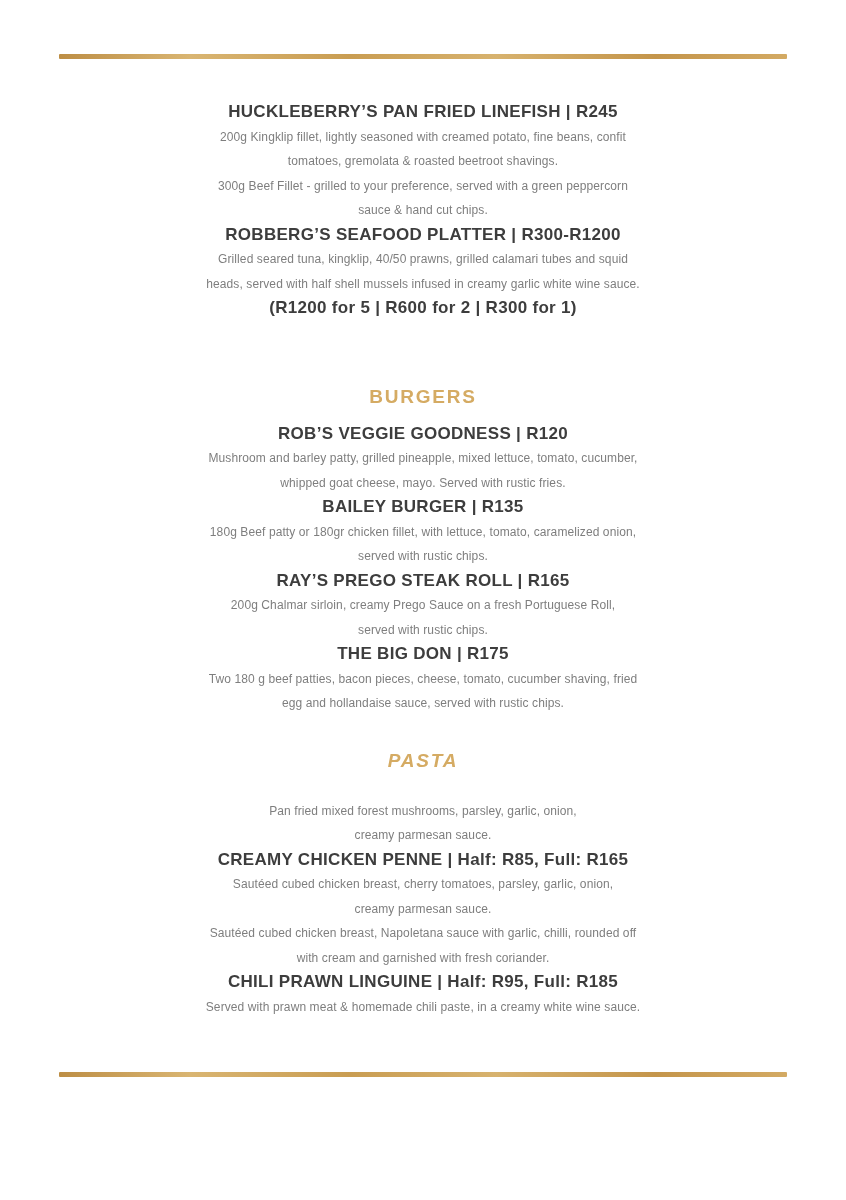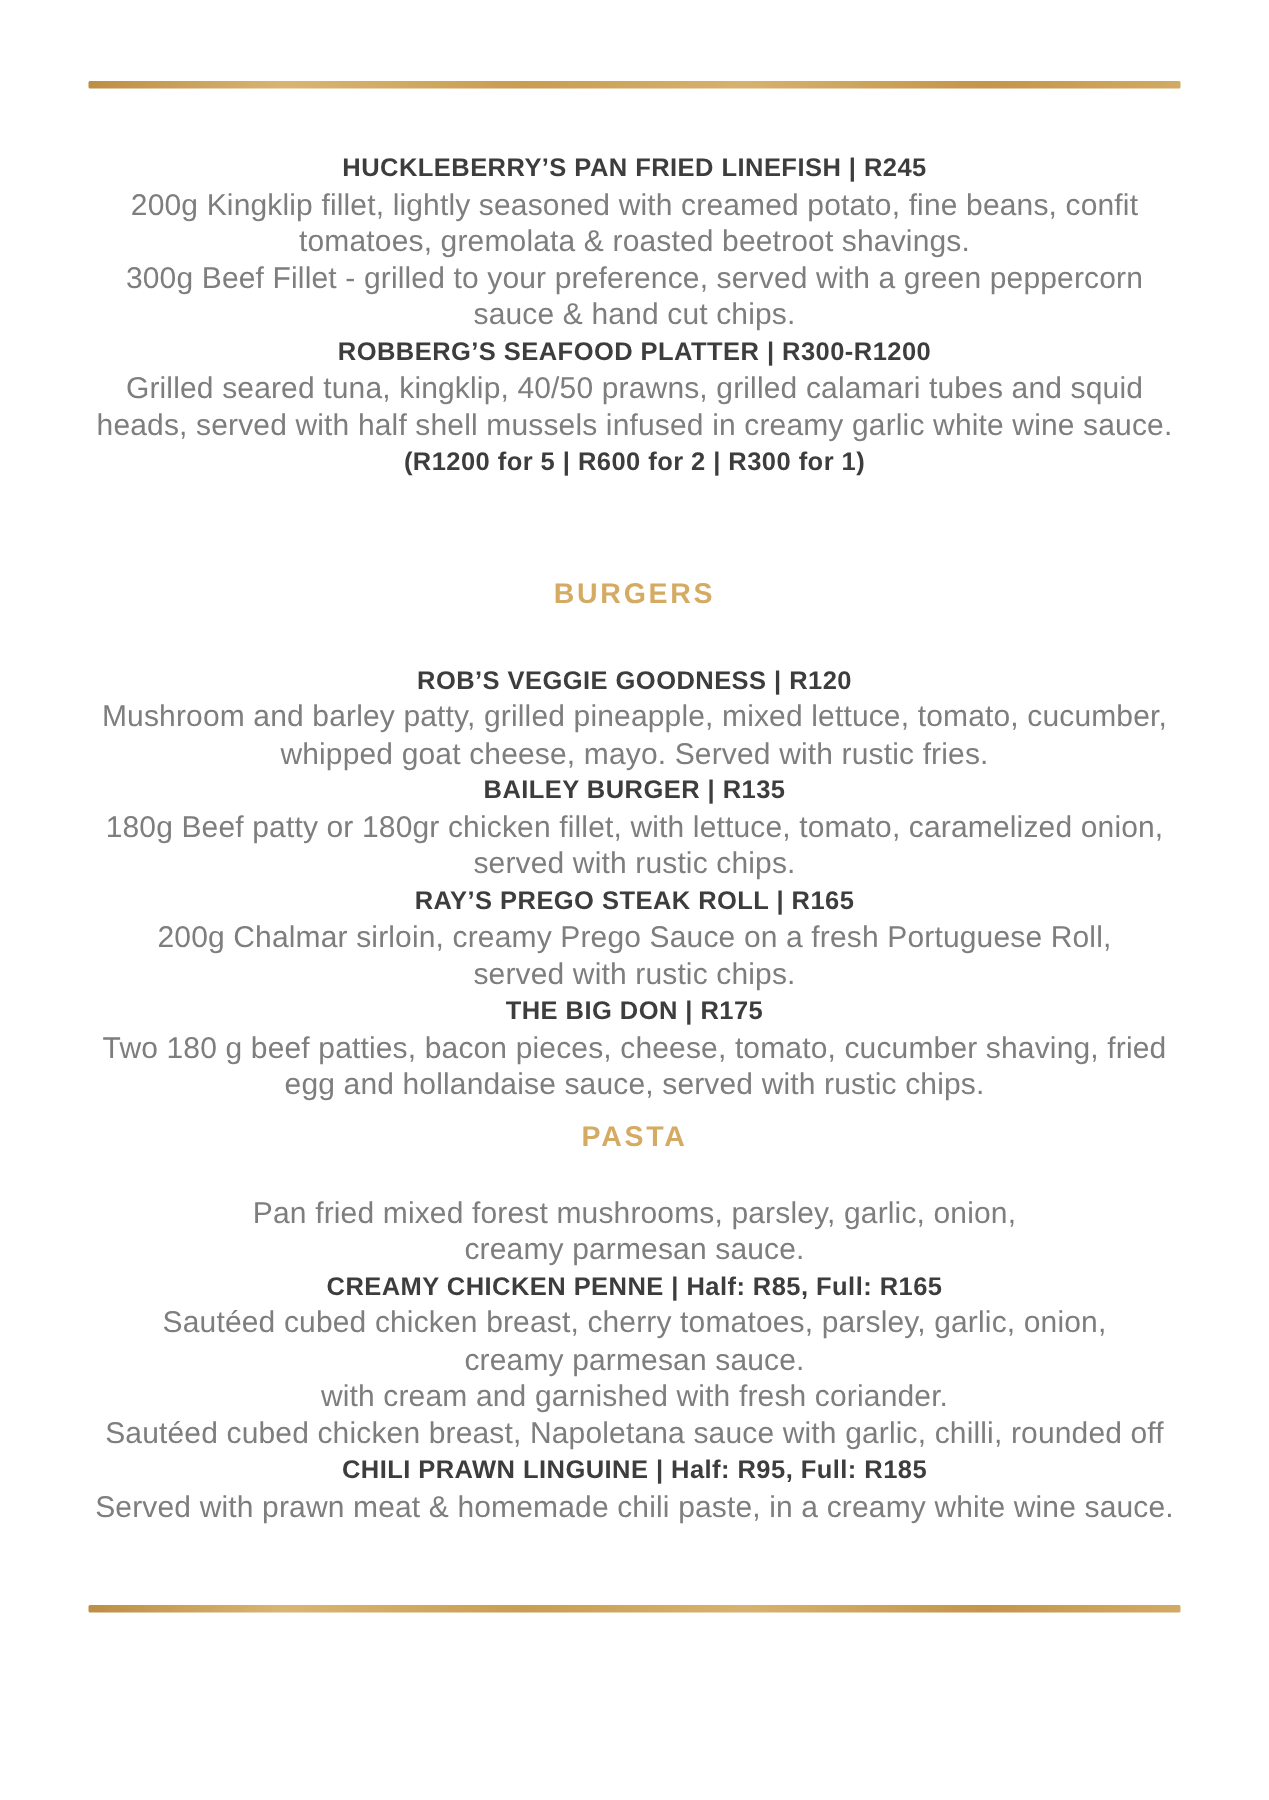--- a/index.html
+++ b/index.html
@@ -37,36 +37,36 @@
   }
   .item-title, .item-note {
     font-size: 17px;
     line-height: 24.5px;
     font-weight: bold;
     color: #3d3d3d;
     letter-spacing: 0.3px;
     white-space: pre-wrap;
   }
   .item-desc {
-    font-size: 20px;
+    font-size: 12px;
     line-height: 24.5px;
     font-weight: normal;
     color: #7e7e7e;
     letter-spacing: 0.1px;
   }
   .section-heading {
     font-size: 19px;
     line-height: 26px;
     font-weight: bold;
     color: #d5ab63;
     letter-spacing: 1.8px;
     margin: 0;
   }
-  .section-heading.heading-burgers { margin: 63px 0 32px 0; }
-  .section-heading.heading-pasta   { margin: 10px 0 25px 0; }
+  .section-heading.heading-burgers { margin: 63px 0 12px 0; }
+  .section-heading.heading-pasta   { margin: 32px 0 25px 0; font-style: italic; }
 </style>
 </head>
 <body>
 
 <div class="page">
   <div class="gold-rule top"></div>
   <div class="menu" id="menu-root">
       <section>
         <div class="menu-item">
           <div class="item-title">HUCKLEBERRY’S PAN FRIED LINEFISH | R245</div>
@@ -112,22 +112,22 @@
         <div class="menu-item">
           <div class="item-desc">Pan fried mixed forest mushrooms, parsley, garlic, onion,</div>
           <div class="item-desc">creamy parmesan sauce.</div>
         </div>
         <div class="menu-item">
           <div class="item-title">CREAMY CHICKEN PENNE | Half: R85, Full: R165</div>
           <div class="item-desc">Sautéed cubed chicken breast, cherry tomatoes, parsley, garlic, onion,</div>
           <div class="item-desc">creamy parmesan sauce.</div>
         </div>
         <div class="menu-item">
+          <div class="item-desc">Sautéed cubed chicken breast, Napoletana sauce with garlic, chilli, rounded off</div>
           <div class="item-desc">with cream and garnished with fresh coriander.</div>
-          <div class="item-desc">Sautéed cubed chicken breast, Napoletana sauce with garlic, chilli, rounded off</div>
         </div>
         <div class="menu-item">
           <div class="item-title">CHILI PRAWN LINGUINE | Half: R95, Full: R185</div>
           <div class="item-desc">Served with prawn meat &amp; homemade chili paste, in a creamy white wine sauce.</div>
         </div>
       </section>
     </div>
   <div class="gold-rule bottom"></div>
 </div>
 

